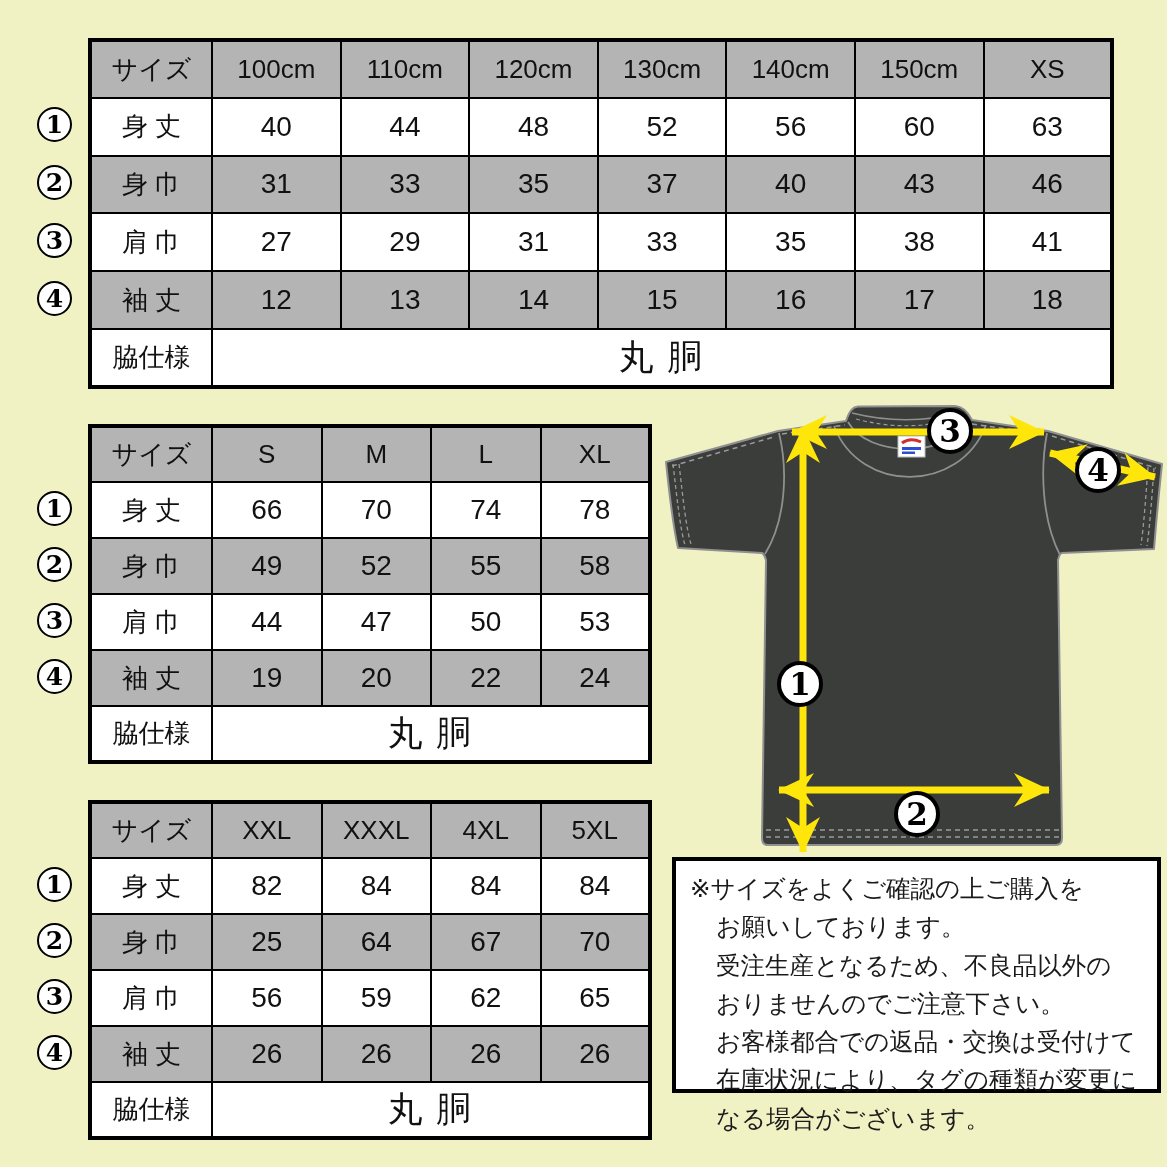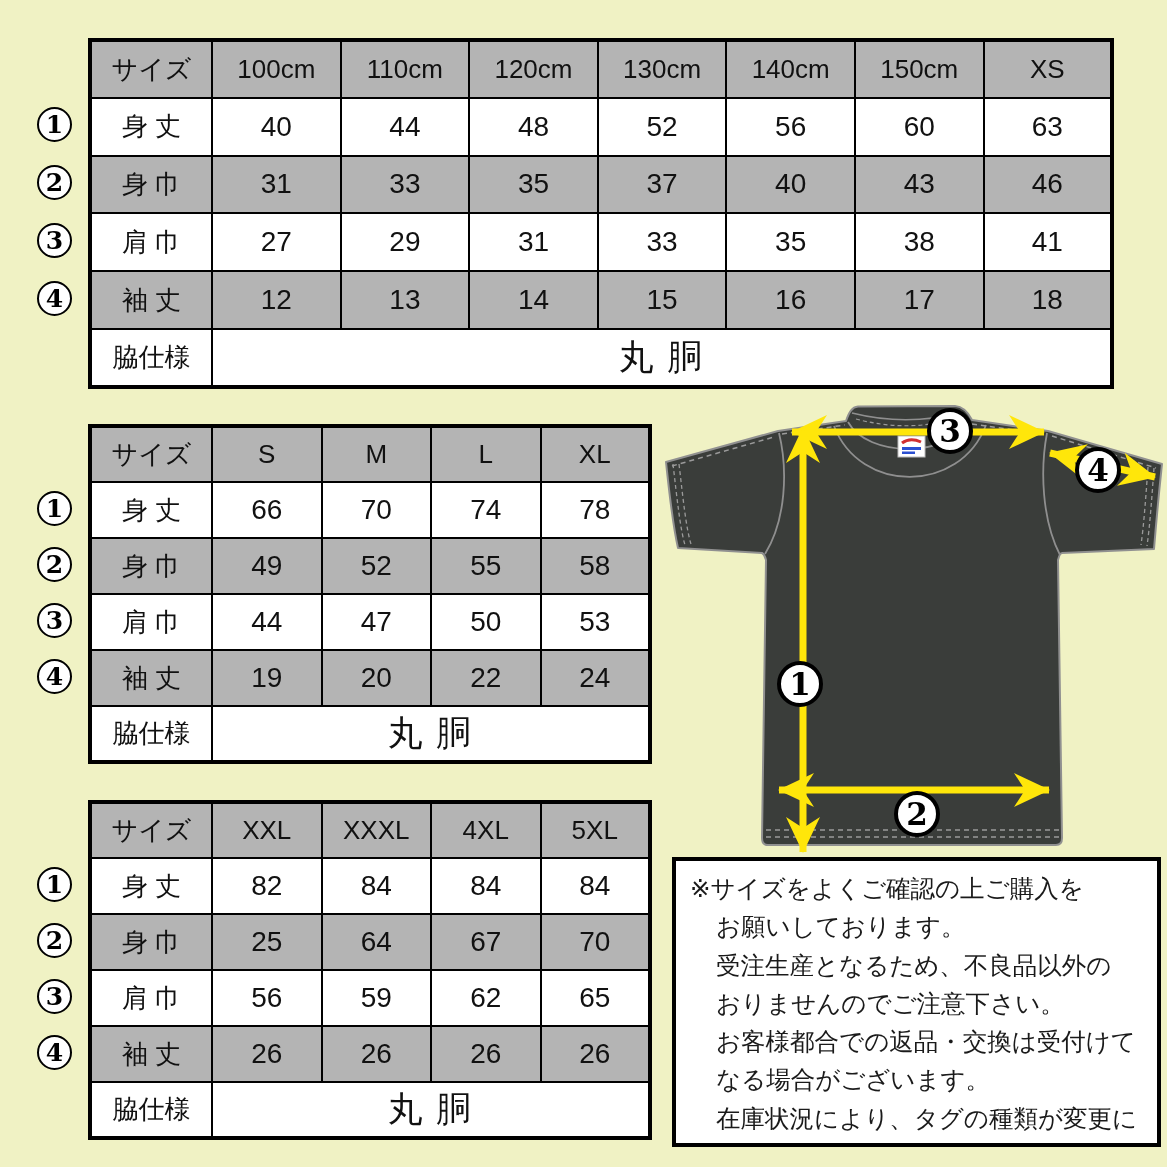--- a/index.html
+++ b/index.html
@@ -39,21 +39,21 @@
   #shirt-svg{position:absolute;left:650px;top:390px;width:520px;height:480px;}
   .dmark{
     position:absolute;width:46px;height:46px;box-sizing:border-box;
     border:4px solid #000;border-radius:50%;background:#fff;
     display:flex;align-items:center;justify-content:center;
     font-family:"DejaVu Serif","Liberation Serif",serif;
     font-weight:700;font-size:31px;line-height:1;color:#000;
   }
   
   #notice{
-    position:absolute;left:672px;top:857px;width:489px;height:290px;box-sizing:border-box;
+    position:absolute;left:672px;top:857px;width:489px;height:236px;box-sizing:border-box;
     background:#fff;border:4px solid #000;
     padding:9px 10px 0 14px;
   }
   .nline{font-size:24.5px;line-height:38.3px;white-space:nowrap;color:#1a1a1a;padding-left:26px;}
   .nline.first{padding-left:0;}
 </style>
 </head>
 <body>
 
 <div id="stage">
@@ -328,17 +328,17 @@
   <div class="dmark" style="left:894px;top:791px">2</div>
   <div class="dmark" style="left:927px;top:408px">3</div>
   <div class="dmark" style="left:1075px;top:447px">4</div>
 
   <div id="notice">
       <div class="nline first">※サイズをよくご確認の上ご購入を</div>
       <div class="nline">お願いしております。</div>
       <div class="nline">受注生産となるため、不良品以外の</div>
       <div class="nline">おりませんのでご注意下さい。</div>
       <div class="nline">お客様都合での返品・交換は受付けて</div>
+      <div class="nline">在庫状況により、タグの種類が変更に</div>
       <div class="nline">なる場合がございます。</div>
-      <div class="nline">在庫状況により、タグの種類が変更に</div>
     </div>
 
 </div>
 
 </body></html>

